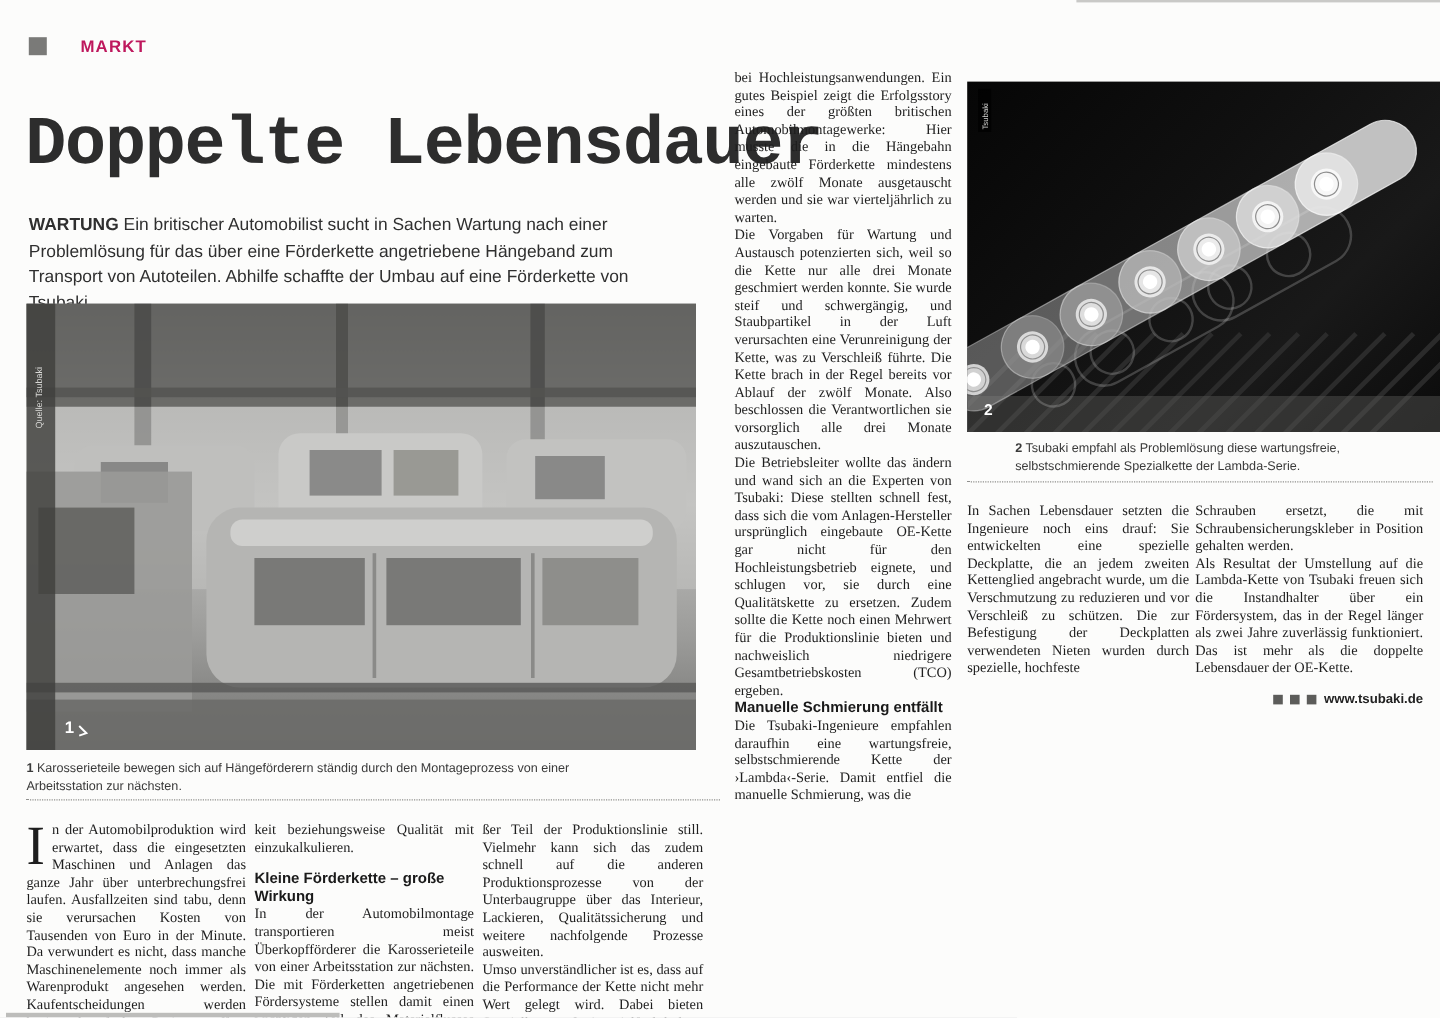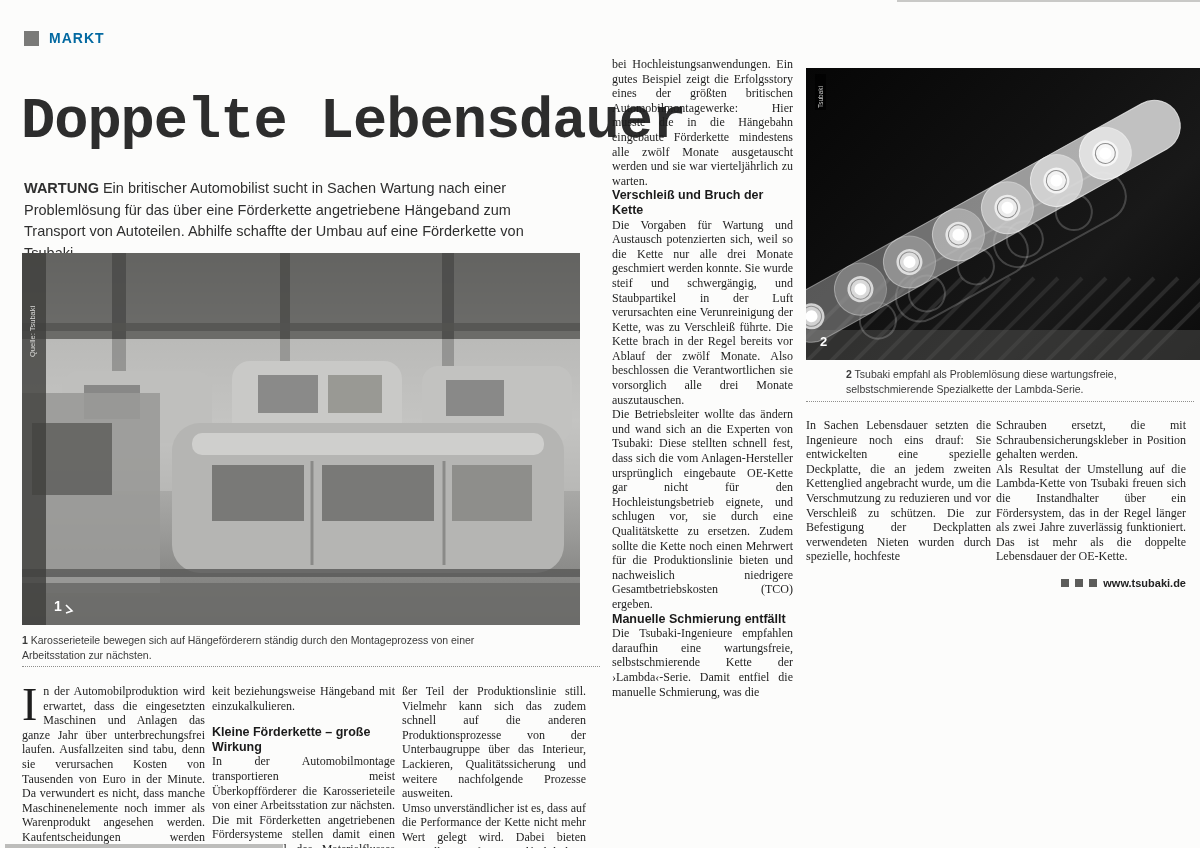--- a/index.html
+++ b/index.html
@@ -2,21 +2,21 @@
 <html><head>
 <meta charset="utf-8">
 <style>
   html,body{margin:0;padding:0;}
   body{font-family:"Liberation Serif",serif;background:#e8e8e6;}
   .page{position:relative;width:1200px;height:848px;background:#fcfcfb;overflow:hidden;}
 
   
   .markt{position:absolute;left:24px;top:30px;display:flex;align-items:center;gap:10px;}
   .markt .sq{width:15px;height:15px;background:#7a7a78;}
-  .markt .lbl{font-family:"Liberation Sans",sans-serif;font-weight:bold;font-size:14px;letter-spacing:1px;color:#0369a1;}
+  .markt .lbl{font-family:"Liberation Sans",sans-serif;font-weight:bold;font-size:14px;letter-spacing:1px;color:#be185d;margin-left:18px;}
 
   .headline{position:absolute;left:21px;top:94px;font-family:Liberation Mono, monospace;
     font-weight:600;font-size:57px;line-height:1;color:#2d2d2d;letter-spacing:-1px;}
 
   .standfirst{position:absolute;left:24px;top:178px;width:545px;
     font-family:"Liberation Sans",sans-serif;font-size:14.5px;line-height:21.5px;color:#2f2f2f;}
   .standfirst b{font-weight:bold;}
 
   
   .photo1{position:absolute;left:22px;top:253px;width:558px;height:372px;
@@ -118,32 +118,31 @@
     </svg>
   </div>
 
   <div class="caption cap1"><b>1</b><span> Karosserieteile bewegen sich auf Hängeförderern ständig durch den Montageprozess von einer Arbeitsstation zur nächsten.</span></div>
   <div class="dotrule rule1"></div>
 
   <div class="col lcol1">
     <p><span class="dropcap">I</span><span>n der Automobilproduktion wird erwartet, dass die eingesetzten Maschinen und Anlagen das ganze Jahr über unterbrechungsfrei laufen. Ausfallzeiten sind tabu, denn sie verursachen Kosten von Tausenden von Euro in der Minute. Da verwundert es nicht, dass manche Maschinenelemente noch immer als Warenprodukt angesehen werden. Kaufentscheidungen werden basierend auf dem Preis getroffen, ohne ihre Leistungsfähig-</span></p>
   </div>
   <div class="col lcol2">
-    <p>keit beziehungsweise Hängeband mit einzukalkulieren.</p>
+    <p>keit beziehungsweise Qualität mit einzukalkulieren.</p>
     <p class="subhead">Kleine Förderkette – große Wirkung</p>
     <p>In der Automobilmontage transportieren meist Überkopfförderer die Karosserieteile von einer Arbeitsstation zur nächsten. Die mit Förderketten angetriebenen Fördersysteme stellen damit einen wichtigen Teil des Materialflusses dar. Fällt die Förderkette hier aus, steht nicht nur ein gro-</p>
   </div>
   <div class="col lcol3">
     <p>ßer Teil der Produktionslinie still. Vielmehr kann sich das zudem schnell auf die anderen Produktionsprozesse von der Unterbaugruppe über das Interieur, Lackieren, Qualitätssicherung und weitere nachfolgende Prozesse ausweiten.</p>
     <p>Umso unverständlicher ist es, dass auf die Performance der Kette nicht mehr Wert gelegt wird. Dabei bieten Spezialketten oft eine vielfach höhere Lebensdauer als Standardketten – insbesondere</p>
   </div>
 
   <div class="col rcol1">
     <p>bei Hochleistungsanwendungen. Ein gutes Beispiel zeigt die Erfolgsstory eines der größten britischen Automobilmontagewerke: Hier musste die in die Hängebahn eingebaute Förderkette mindestens alle zwölf Monate ausgetauscht werden und sie war vierteljährlich zu warten.</p>
-    <p class="subhead">Verschleiß und Bruch der Kette</p>
     <p>Die Vorgaben für Wartung und Austausch potenzierten sich, weil so die Kette nur alle drei Monate geschmiert werden konnte. Sie wurde steif und schwergängig, und Staubpartikel in der Luft verursachten eine Verunreinigung der Kette, was zu Verschleiß führte. Die Kette brach in der Regel bereits vor Ablauf der zwölf Monate. Also beschlossen die Verantwortlichen sie vorsorglich alle drei Monate auszutauschen.</p>
     <p>Die Betriebsleiter wollte das ändern und wand sich an die Experten von Tsubaki: Diese stellten schnell fest, dass sich die vom Anlagen-Hersteller ursprünglich eingebaute OE-Kette gar nicht für den Hochleistungsbetrieb eignete, und schlugen vor, sie durch eine Qualitätskette zu ersetzen. Zudem sollte die Kette noch einen Mehrwert für die Produktionslinie bieten und nachweislich niedrigere Gesamtbetriebskosten (TCO) ergeben.</p>
     <p class="subhead">Manuelle Schmierung entfällt</p>
     <p>Die Tsubaki-Ingenieure empfahlen daraufhin eine wartungsfreie, selbstschmierende Kette der ›Lambda‹-Serie. Damit entfiel die manuelle Schmierung, was die</p>
   </div>
 
   <div class="photo2">
     <svg width="394" height="292" viewBox="0 0 394 292">
 
       <g stroke="#2e2e2e" stroke-width="4" opacity="0.9">

